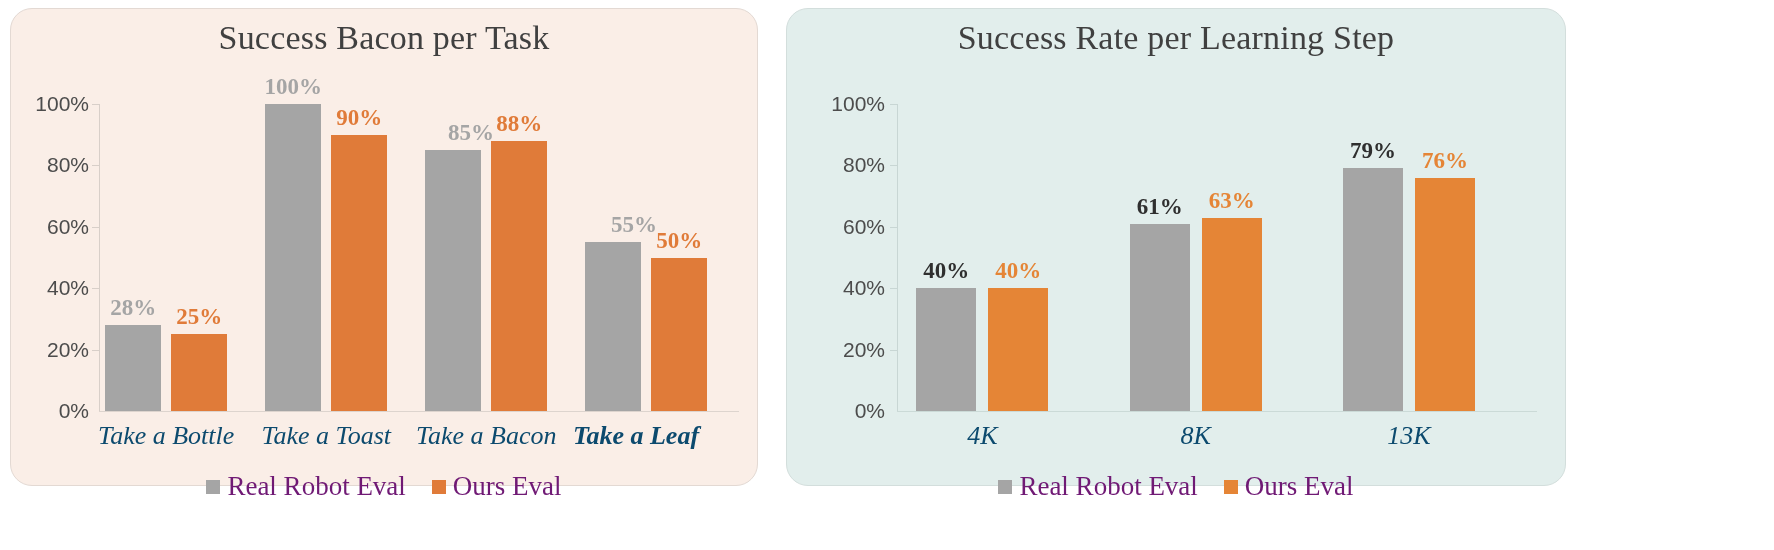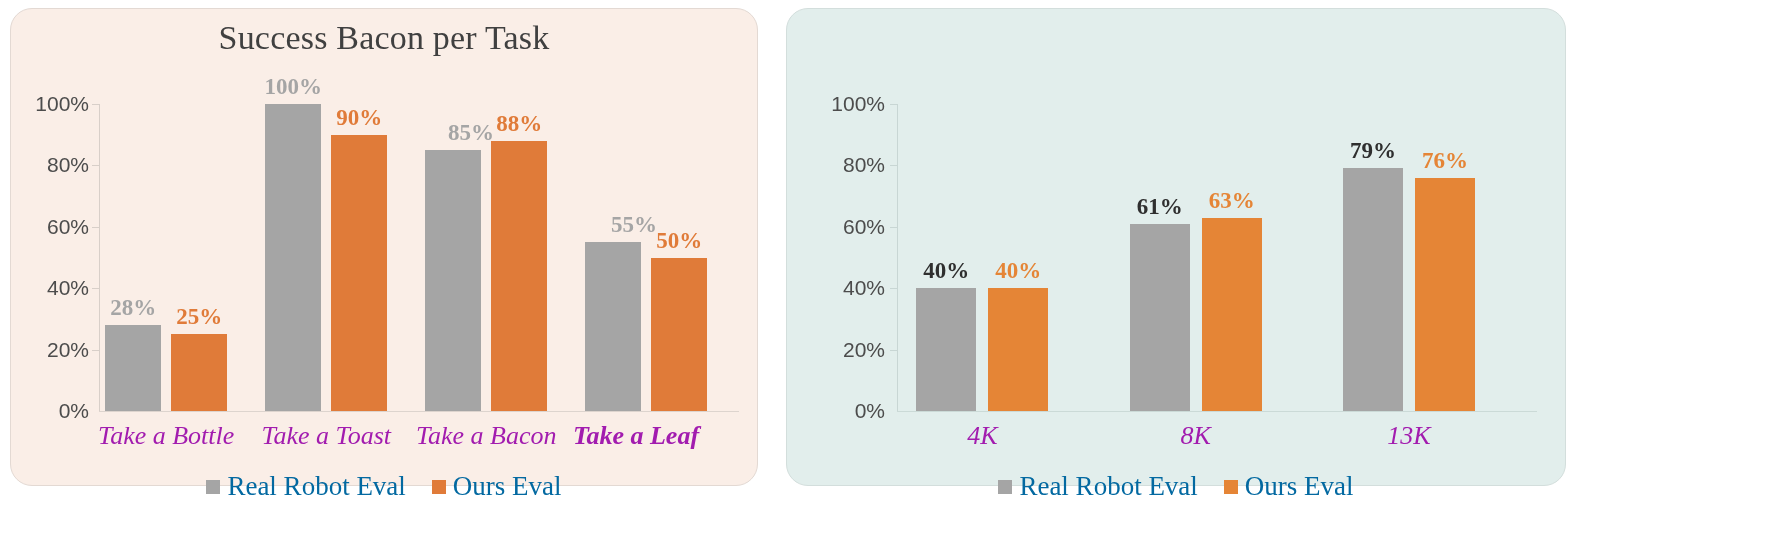--- a/index.html
+++ b/index.html
@@ -46,35 +46,35 @@
     white-space:nowrap;
   }
   .panel.left .dlabel.s0{color:#a5a5a5;}
   .panel.left .dlabel.s1{color:#e07b39;}
   .panel.right .dlabel.s0{color:#2f2f2f;}
   .panel.right .dlabel.s1{color:#e58536;}
 
   .xlabel{
     position:absolute;transform:translateX(-50%);
     font-family:"Liberation Serif",serif;font-style:italic;font-size:26px;
-    color:#a21caf;white-space:nowrap;
+    color:#0c4a6e;white-space:nowrap;
   }
   .panel.left .xlabel{top:412px;}
   .panel.right .xlabel{top:412px;}
 
   .legend{position:absolute;left:0;right:0;display:flex;justify-content:center;
           align-items:center;gap:26px;}
   .panel.left .legend{top:462px;}
   .panel.right .legend{top:462px;}
   .legend-item{display:flex;align-items:center;gap:7px;}
   .swatch{width:14px;height:14px;display:inline-block;}
   .swatch.s0{background:#a5a5a5;}
   .swatch.s1{background:#e07b39;}
   .panel.right .swatch.s1{background:#e58536;}
-  .legend-text{font-family:"Liberation Serif",serif;font-size:27px;color:#0369a1;white-space:nowrap;}
+  .legend-text{font-family:"Liberation Serif",serif;font-size:27px;color:#701a75;white-space:nowrap;}
 </style>
 </head>
 <body>
 
 <div class="stage">
 
   <div class="panel left">
     <div class="chart-title">Success Bacon per Task</div>
     <div class="ylabels" id="ylabels-0">
         <div class="ytick" style="top: 307px;">0%</div>
@@ -119,20 +119,21 @@
           <span class="legend-text">Ours Eval</span>
         </div>
       </div>
   <div class="xlabel" style="left: 155.2px;">Take a Bottle</div>
       <div class="xlabel" style="left: 315.2px;">Take a Toast</div>
       <div class="xlabel" style="left: 475.2px;">Take a Bacon</div>
       <div class="xlabel" style="left: 625px; font-weight: bold;">Take a Leaf</div>
     </div>
 
   <div class="panel right">
+    <div class="chart-title">Success Rate per Learning Step</div>
     <div class="ylabels" id="ylabels-1">
         <div class="ytick" style="top: 307px;">0%</div>
         <div class="ytick" style="top: 245.6px;">20%</div>
         <div class="ytick" style="top: 184.2px;">40%</div>
         <div class="ytick" style="top: 122.8px;">60%</div>
         <div class="ytick" style="top: 61.4px;">80%</div>
         <div class="ytick" style="top: 0px;">100%</div>
       </div>
     <div class="plot" id="plot-1">
       <div class="axis-vert"></div>

